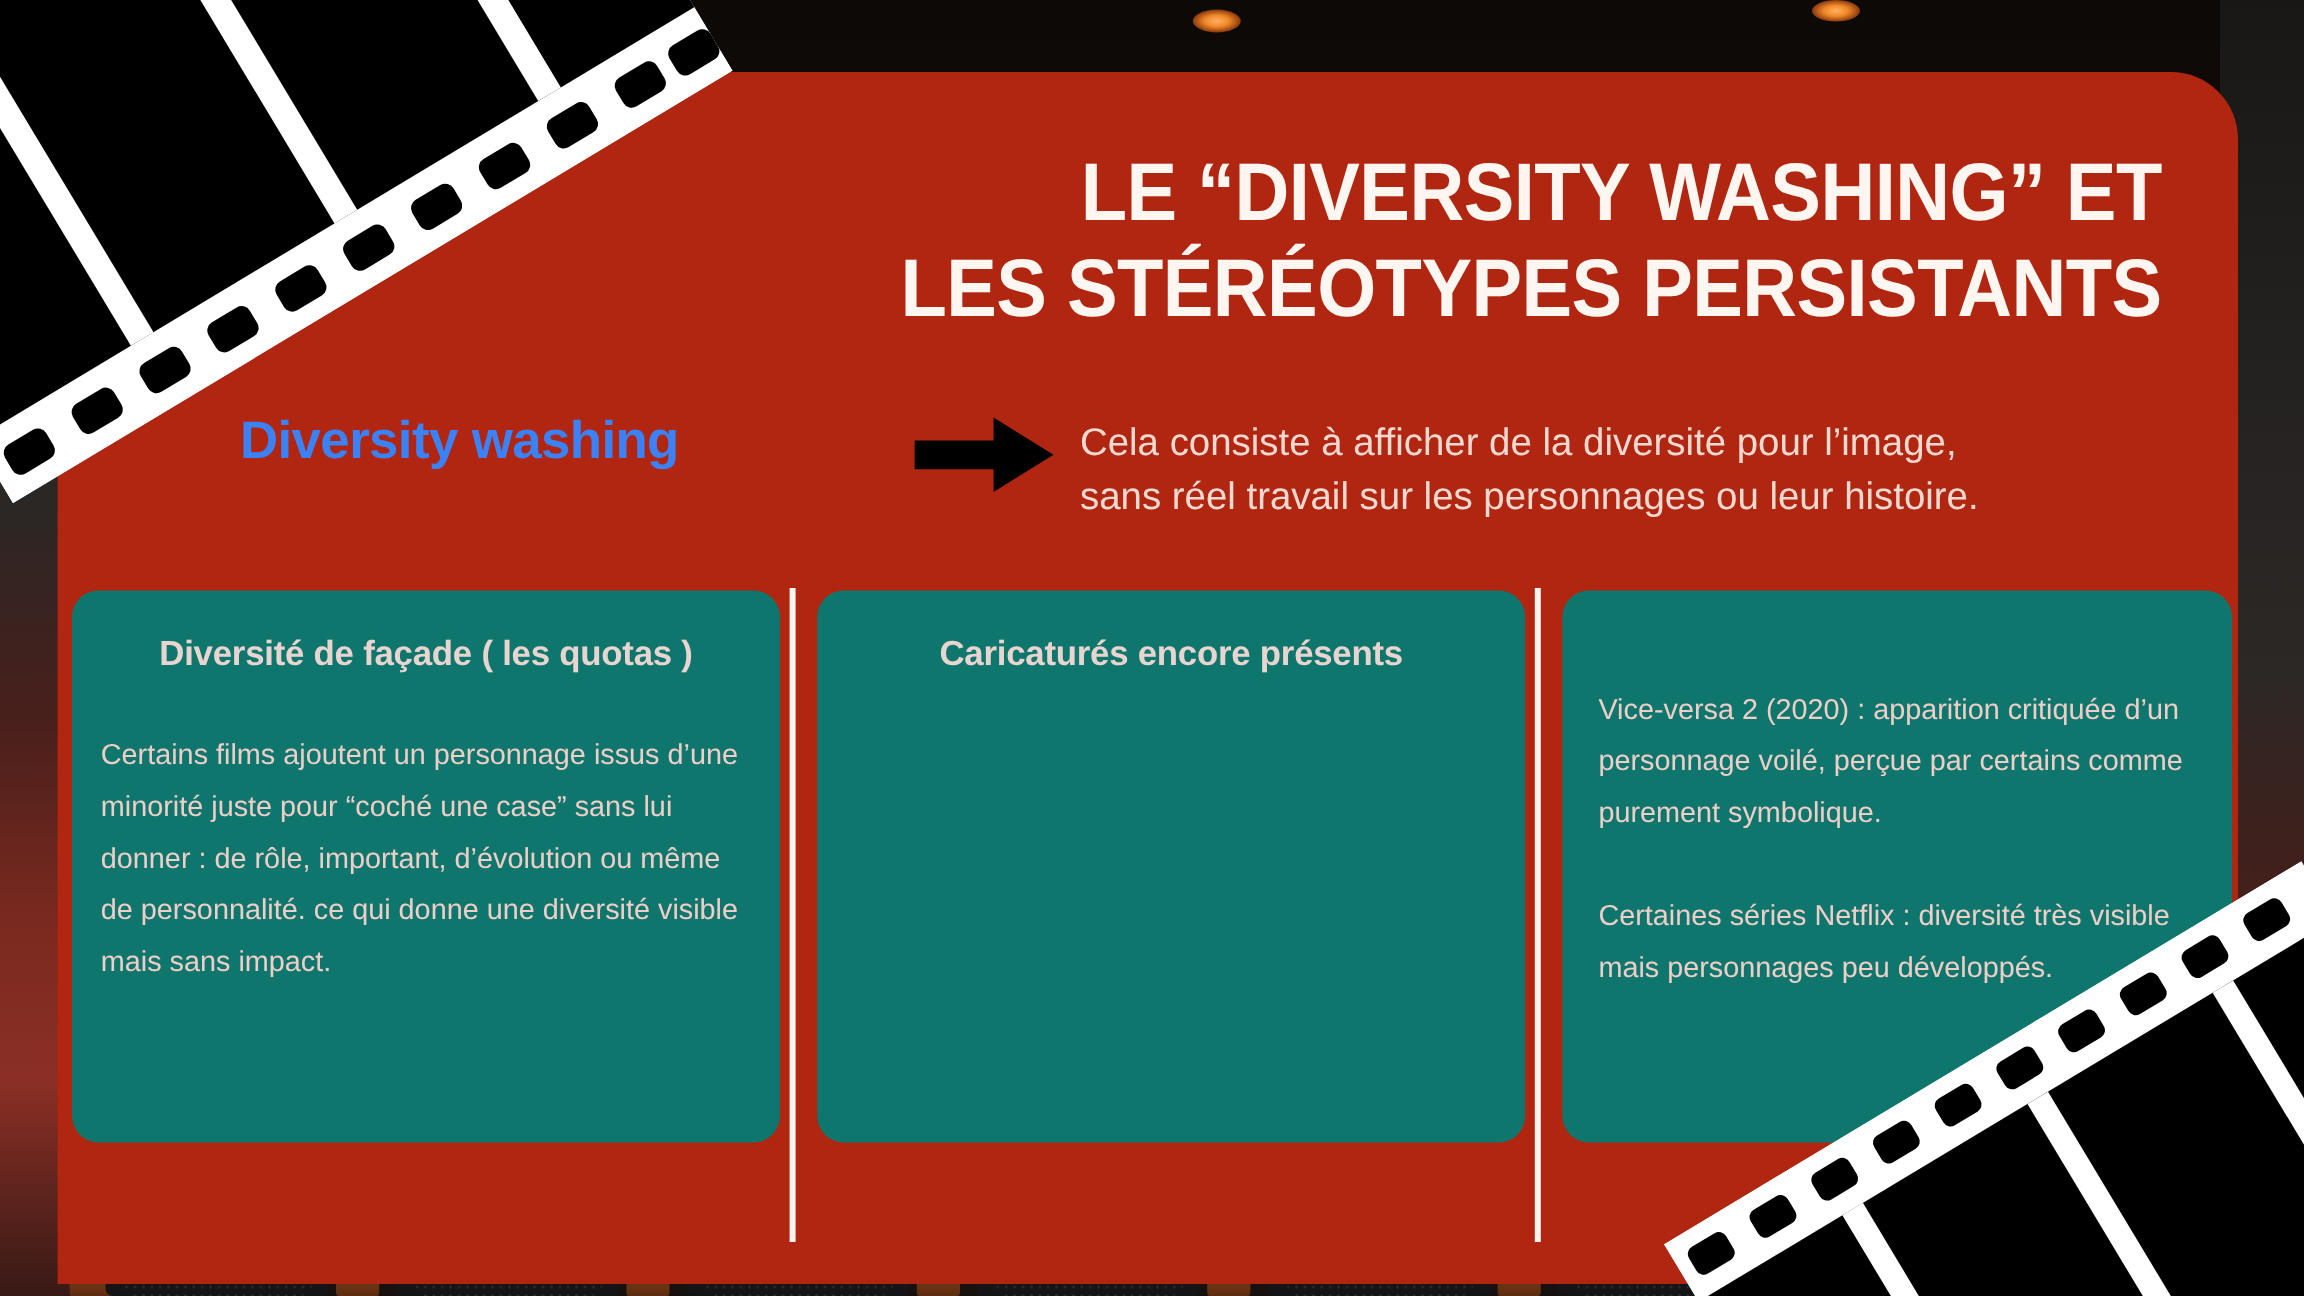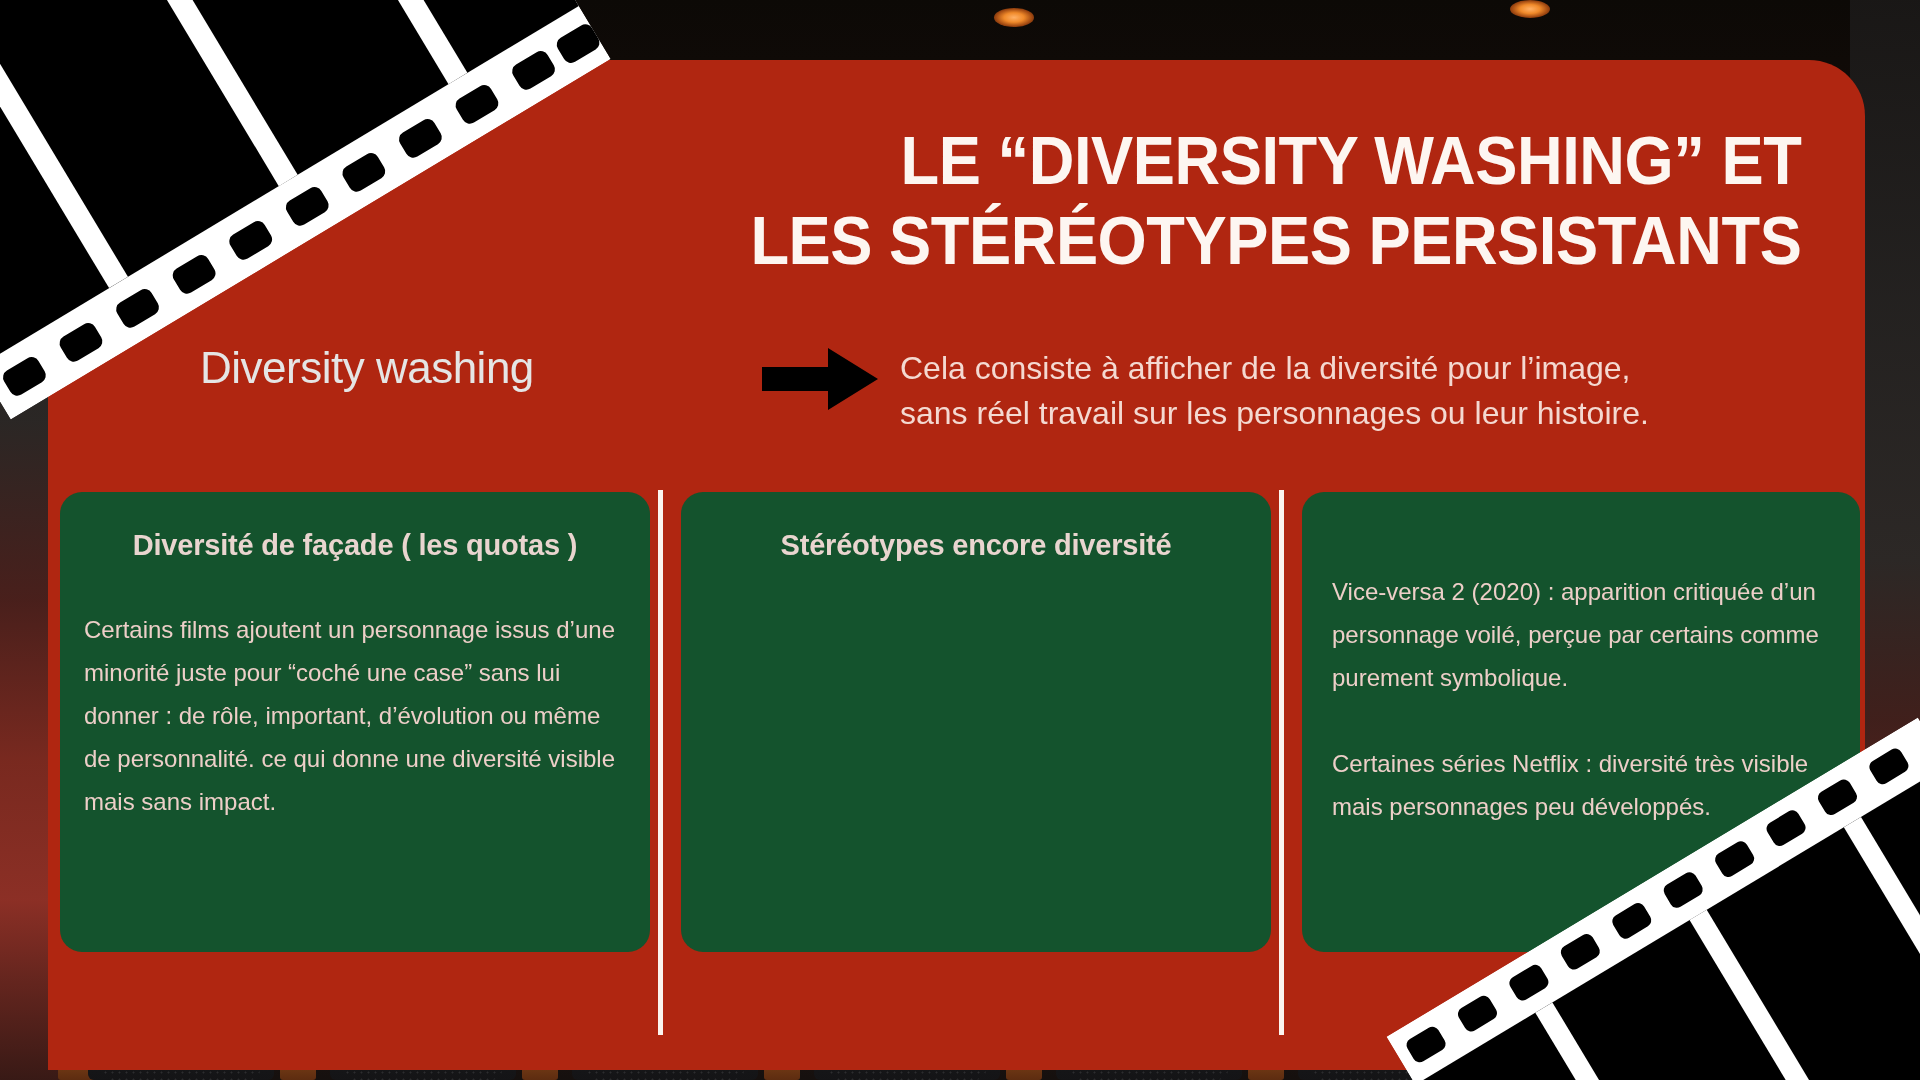--- a/index.html
+++ b/index.html
@@ -140,23 +140,23 @@
   
   .def-row {
     position: absolute;
     left: 200px;
     top: 340px;
     width: 1600px;
     display: flex;
     align-items: flex-start;
   }
   .def-term {
-    color: #e5e5e5;
+    color: #3b82f6;
     font-size: 44px;
-    font-weight: 400;
+    font-weight: 700;
     line-height: 56px;
     width: 540px;
     flex: 0 0 540px;
     letter-spacing: -0.5px;
   }
   .arrow-box {
     flex: 0 0 160px;
     width: 160px;
     display: flex;
     align-items: center;
@@ -178,21 +178,21 @@
     position: absolute;
     left: 60px;
     top: 492px;
     width: 1800px;
     height: 460px;
   }
   .card {
     position: absolute;
     top: 0;
     height: 460px;
-    background: #14532d;
+    background: #0f766e;
     border-radius: 22px;
     padding: 34px 14px 0 14px;
     box-sizing: border-box;
   }
   .card-1 { left: 0px;    width: 590px; }
   .card-2 { left: 621px;  width: 590px; }
   .card-3 { left: 1242px; width: 558px; border-radius: 22px 22px 22px 22px; }
 
   .card-title {
     color: #e9d5cf;
@@ -317,21 +317,21 @@
     </div>
     <div class="def-desc">Cela consiste à afficher de la diversité pour l’image, sans réel travail sur les personnages ou leur histoire.</div>
   </div>
 
   <div class="cards">
     <div class="card card-1">
       <div class="card-title">Diversité de façade ( les quotas )</div>
       <div class="card-body">Certains films ajoutent un personnage issus d’une minorité juste pour “coché une case” sans lui donner : de rôle, important, d’évolution ou même de personnalité. ce qui donne une diversité visible mais sans impact.</div>
     </div>
     <div class="card card-2">
-      <div class="card-title">Stéréotypes encore diversité</div>
+      <div class="card-title">Caricaturés encore présents</div>
     </div>
     <div class="card card-3">
       <div class="card-body">Vice-versa 2 (2020) : apparition critiquée d’un personnage voilé, perçue par certains comme purement symbolique.
 
 Certaines séries Netflix : diversité très visible mais personnages peu développés.</div>
     </div>
   </div>
 
   <div class="divider d1"></div>
   <div class="divider d2"></div>

